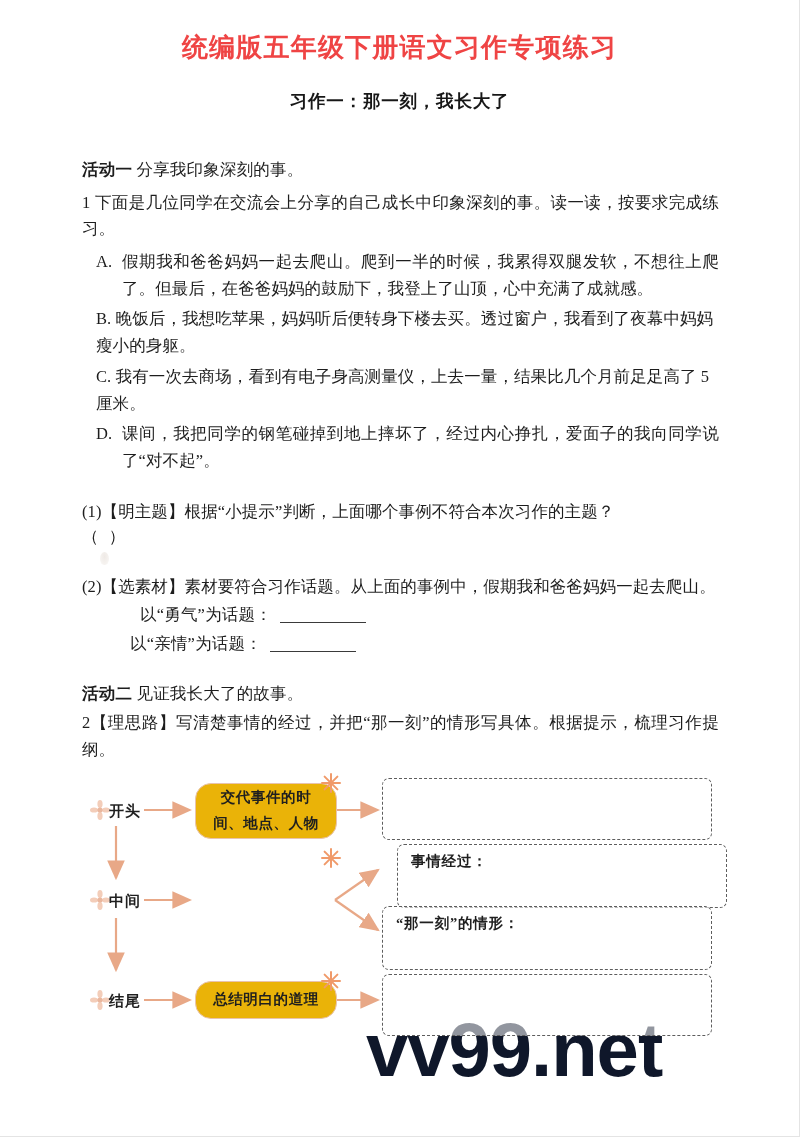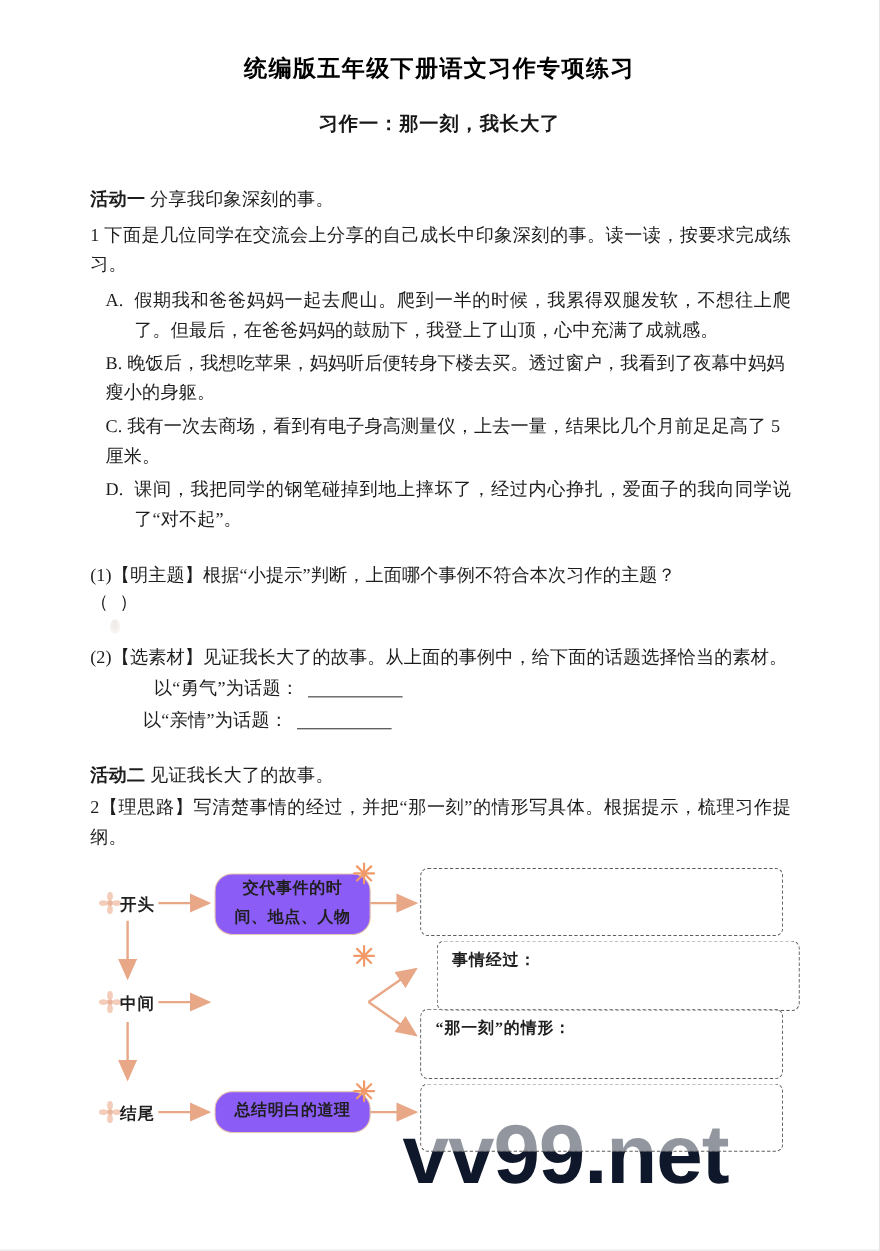--- a/index.html
+++ b/index.html
@@ -35,26 +35,26 @@
     letter-spacing: -1px;
     color: #0f172a;
     user-select: none;
     z-index: 1;
     white-space: nowrap;
   }
   .content { position: relative; z-index: 3; }
 
   .doc-title {
     text-align: center;
-    font-size: 21px;
+    font-size: 26px;
     font-weight: bold;
     letter-spacing: 1.2px;
     margin: 0;
-    padding-top: 48px;
-    color: #000000;
+    padding-top: 30px;
+    color: #ef4444;
   }
   .doc-subtitle {
     text-align: center;
     font-size: 17.5px;
     font-weight: bold;
     letter-spacing: 0.8px;
     margin: 0;
     padding-top: 24px;
     color: #171717;
   }
@@ -159,21 +159,21 @@
     box-sizing: border-box;
     display: flex;
     flex-direction: column;
     align-items: center;
     justify-content: center;
     font-size: 14.5px;
     font-weight: bold;
     line-height: 1.75;
     color: #1f1f1f;
     letter-spacing: 0.6px;
-    background: #8b5cf6;
+    background: #eab308;
     text-align: center;
   }
   .dbox {
     position: absolute;
     border: 1.6px dashed #5d5d5d;
     border-radius: 7px;
     box-sizing: border-box;
     background: rgba(255,255,255,0.55);
     font-size: 14.5px;
     font-weight: bold;
@@ -233,21 +233,21 @@
 
       <div class="qline">
         <span>(1)</span><span>【明主题】</span><span>根据“小提示”判断，上面哪个事例不符合本次习作的主题？</span>
       </div>
       <div class="paren-line">
         <span>（    ）</span>
       </div>
       <div style="height:2px"><span class="bulb"></span></div>
 
       <div class="qline" style="margin-top:22px">
-        <span>(2)</span><span>【选素材】</span><span>见证我长大了的故事。从上面的事例中，给下面的话题选择恰当的素材。</span>
+        <span>(2)</span><span>【选素材】</span><span>素材要符合习作话题。从上面的事例中，假期我和爸爸妈妈一起去爬山。</span>
       </div>
 
       <div class="topic-line">
         <span>以“勇气”为话题：</span><span class="blank-rule"></span>
       </div>
       <div class="topic-line" style="margin-left:48px">
         <span>以“亲情”为话题：</span><span class="blank-rule"></span>
       </div>
 
       <div class="activity-head" style="margin-top:22px">

